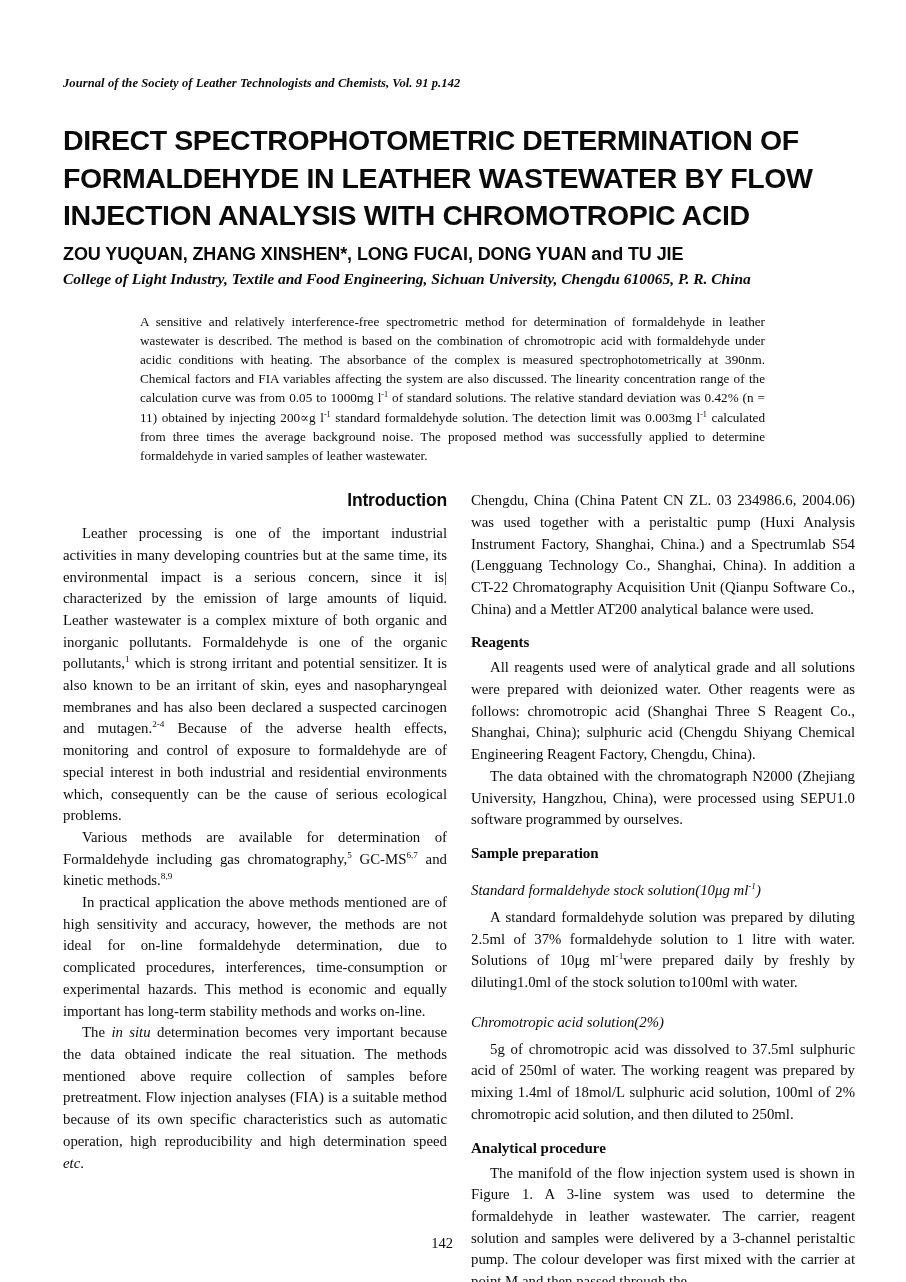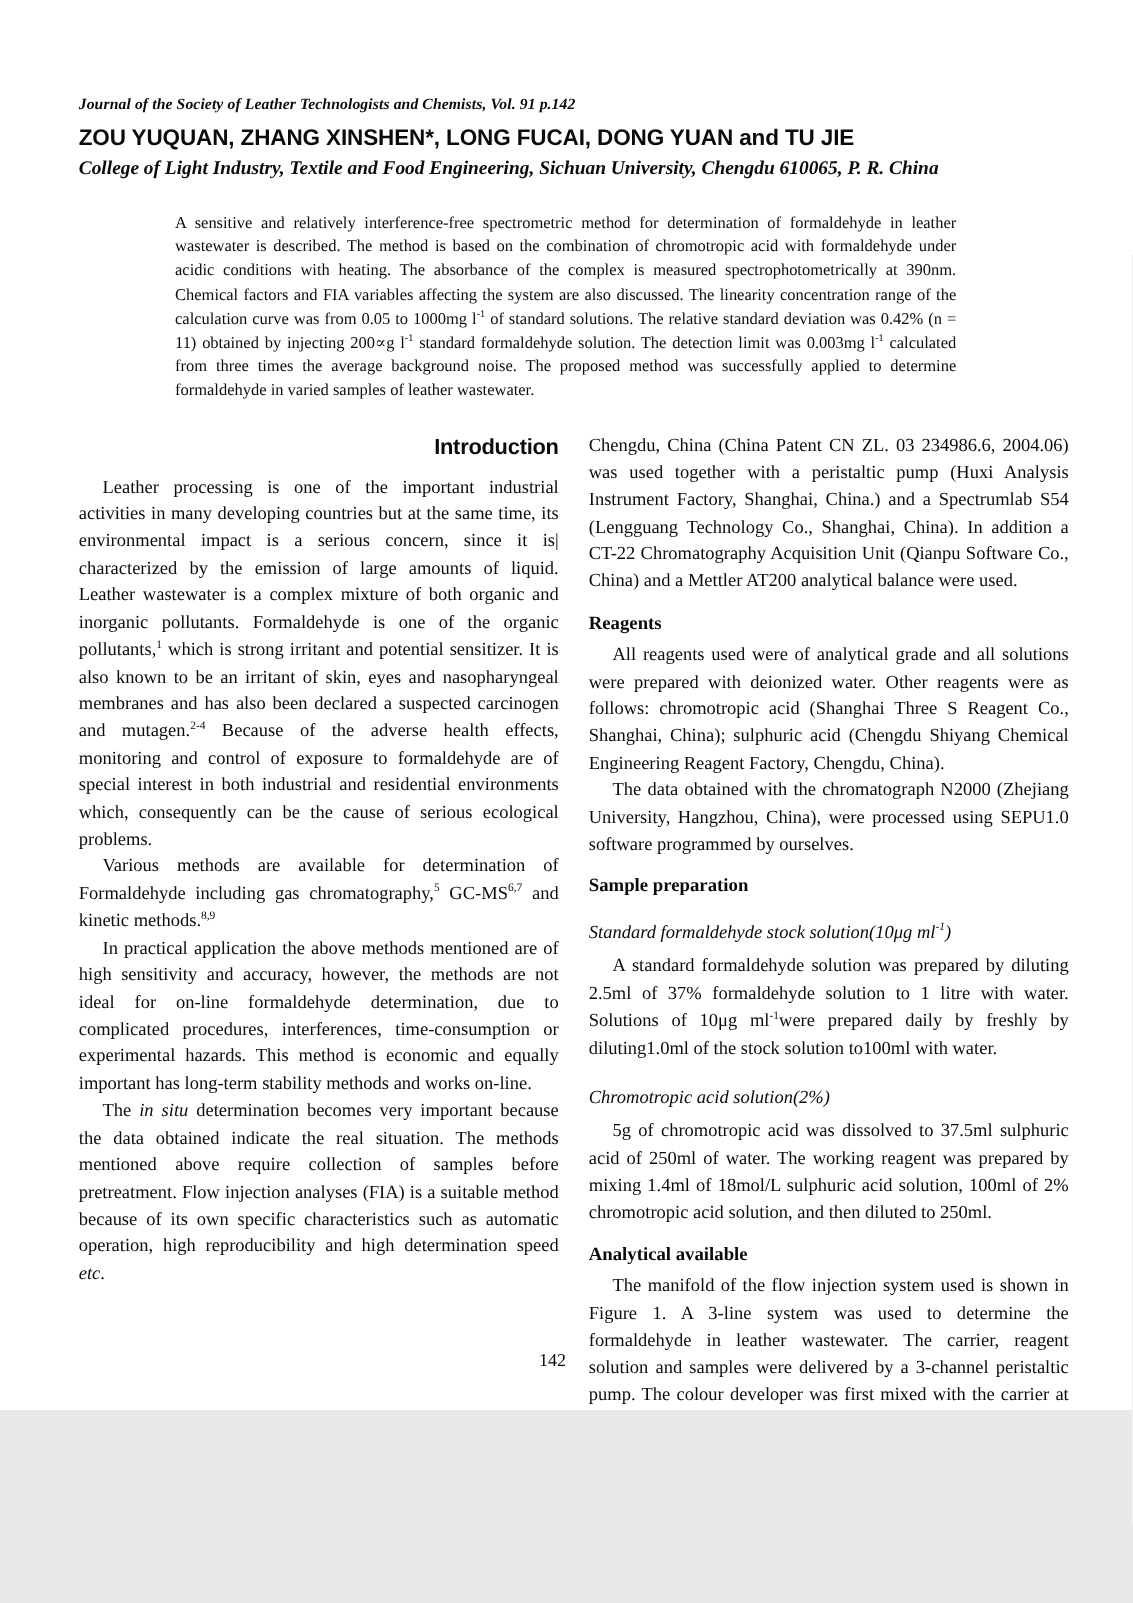--- a/index.html
+++ b/index.html
@@ -1,17 +1,17 @@
 <!DOCTYPE html>
 <html><head>
 <meta charset="utf-8">
 <style>
   html,body{margin:0;padding:0;background:#e8e8e8;}
   .page{
-    width:906px;height:1128px;position:relative;margin:0 auto;
+    width:906px;height:1282px;position:relative;margin:0 auto;
     background:#ffffff;color:#0b0b0b;overflow:hidden;
     font-family:"Liberation Serif","DejaVu Serif",serif;
   }
   .content{padding:76px 51px 0 63px;}
   .journal-header{
     font-style:italic;font-weight:bold;font-size:12.5px;letter-spacing:.1px;
   }
   .title{
     font-family:"Liberation Sans","DejaVu Sans",sans-serif;
     font-weight:700;font-size:28.5px;line-height:37.5px;
@@ -44,20 +44,25 @@
   }
 </style>
 </head>
 <body>
 
 <div class="page">
   <div class="content">
 
     <div class="journal-header">Journal of the Society of Leather Technologists and Chemists, Vol. 91 p.142</div>
 
+    <div class="title">
+      <div>DIRECT SPECTROPHOTOMETRIC DETERMINATION OF</div>
+      <div>FORMALDEHYDE IN LEATHER WASTEWATER BY FLOW</div>
+      <div>INJECTION ANALYSIS WITH CHROMOTROPIC ACID</div>
+    </div>
 
     <div class="authors">ZOU YUQUAN, ZHANG XINSHEN*, LONG FUCAI, DONG YUAN and TU JIE</div>
     <div class="affiliation">College of Light Industry, Textile and Food Engineering, Sichuan University, Chengdu 610065, P. R. China</div>
 
     <div class="summary">
       <div class="summary-body"><span>A sensitive and relatively interference-free spectrometric method for determination of formaldehyde in leather wastewater is described. The method is based on the combination of chromotropic acid with formaldehyde under acidic conditions with heating. The absorbance of the complex is measured spectrophotometrically at 390nm. Chemical factors and FIA variables affecting the system are also discussed. The linearity concentration range of the calculation curve was from 0.05 to  1000mg l</span><sup>-1</sup><span> of standard solutions. The relative standard deviation was 0.42% (n = 11) obtained by injecting 200∝g l</span><sup>-1</sup><span> standard formaldehyde solution. The detection limit was 0.003mg l</span><sup>-1</sup><span> calculated from three times the average background noise. The proposed method was successfully applied to determine formaldehyde in varied samples of leather wastewater.</span></div>
     </div>
 
     <div class="columns">
 
@@ -73,21 +78,21 @@
       <div class="col">
         <p class="body noindent">Chengdu, China (China Patent CN ZL. 03 234986.6, 2004.06) was used together with a peristaltic pump (Huxi Analysis Instrument Factory, Shanghai, China.) and a Spectrumlab S54 (Lengguang Technology Co., Shanghai, China). In addition a CT-22 Chromatography Acquisition Unit (Qianpu Software Co., China) and a Mettler AT200 analytical balance were used.</p>
         <div class="sub-heading">Reagents</div>
         <p class="body">All reagents used were of analytical grade and all solutions were prepared with deionized water. Other reagents were as follows: chromotropic acid (Shanghai Three S Reagent Co., Shanghai, China); sulphuric acid (Chengdu Shiyang Chemical Engineering Reagent Factory, Chengdu, China).</p>
         <p class="body">The data obtained with the chromatograph N2000 (Zhejiang University, Hangzhou, China), were processed using SEPU1.0 software programmed by ourselves.</p>
         <div class="sub-heading">Sample preparation</div>
         <div class="subitalic"><span>Standard formaldehyde stock solution(10μg ml</span><sup>-1</sup><span>)</span></div>
         <p class="body"><span>A standard formaldehyde solution was prepared by diluting 2.5ml of 37% formaldehyde solution to 1 litre with water. Solutions of 10μg ml</span><sup>-1</sup><span>were prepared daily by freshly by diluting1.0ml of the stock solution to100ml with water.</span></p>
         <div class="subitalic">Chromotropic acid solution(2%)</div>
         <p class="body">5g of chromotropic acid was dissolved to 37.5ml sulphuric acid of 250ml of water. The working reagent was prepared by mixing 1.4ml of 18mol/L sulphuric acid solution, 100ml of 2% chromotropic acid solution, and then diluted to 250ml.</p>
-        <div class="sub-heading">Analytical available</div>
+        <div class="sub-heading">Analytical procedure</div>
         <p class="body">The manifold of the flow injection system used is shown in Figure 1. A 3-line system was used to determine the formaldehyde in leather wastewater. The carrier, reagent solution and samples were delivered by a 3-channel peristaltic pump. The colour developer was first mixed with the carrier at point M and then passed through the</p>
       </div>
 
     </div>
   </div>
 
   <div class="page-number">142</div>
 </div>
 
 </body></html>

